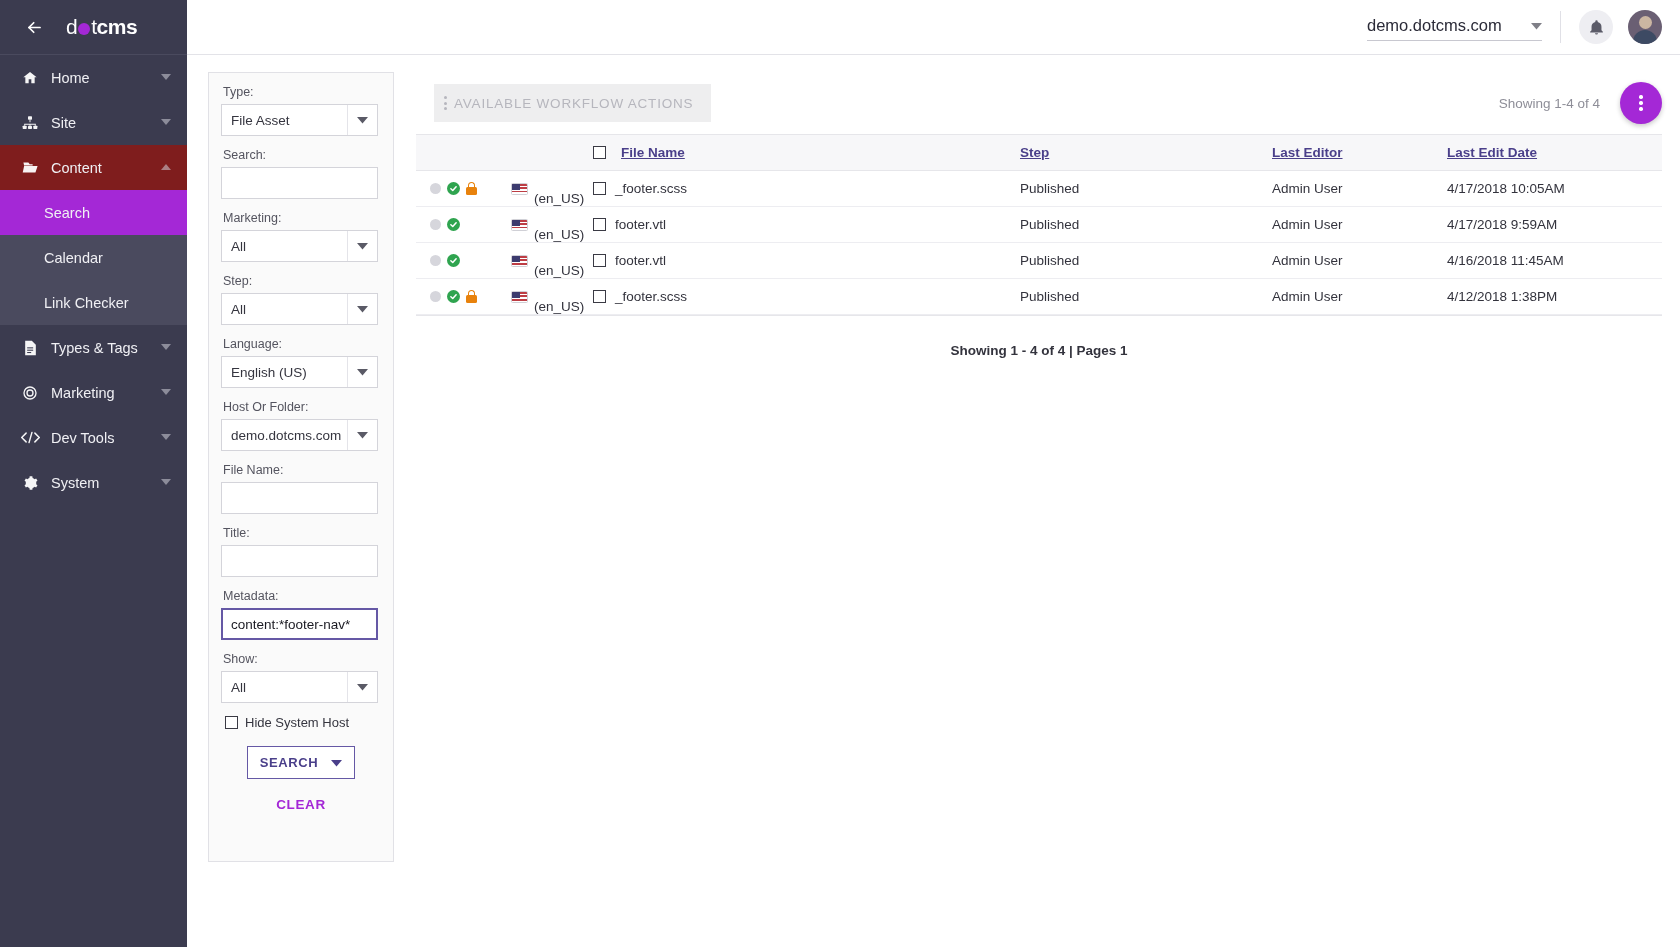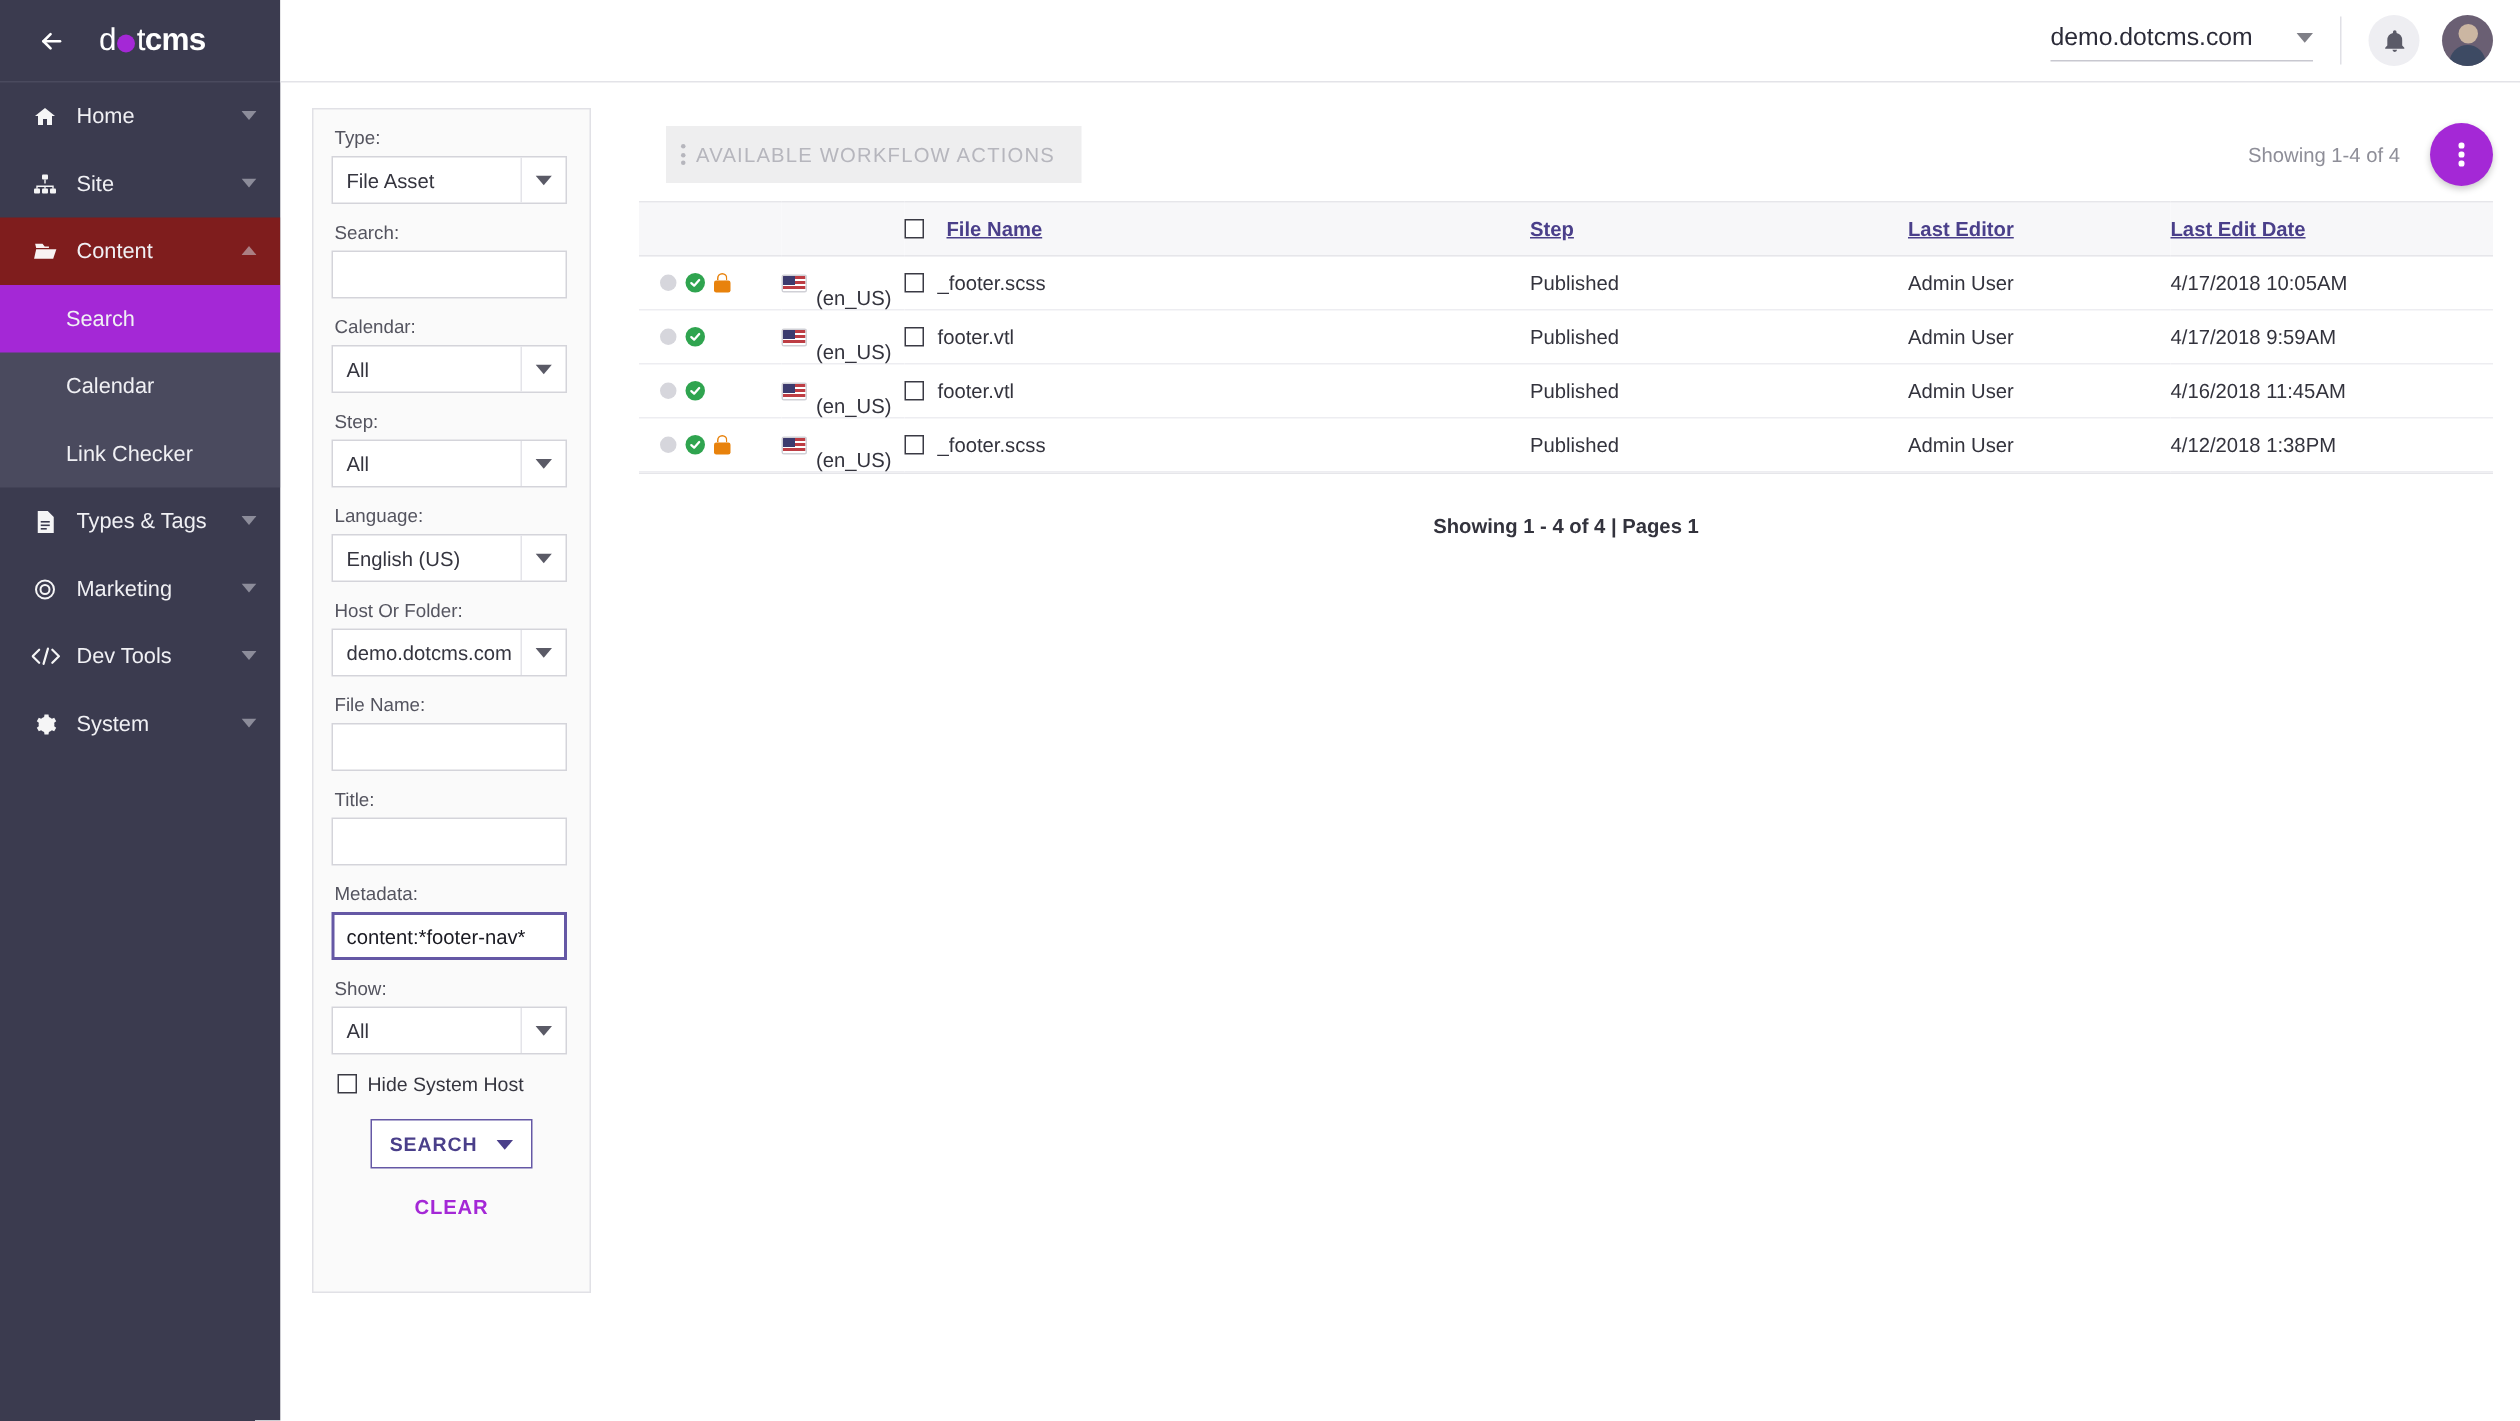--- a/index.html
+++ b/index.html
@@ -104,21 +104,21 @@
     position: absolute; width: 13px; height: 13px; border-radius: 50%;
     background: #cbb6a2; top: 6px;
   }
   .avatar .body {
     position: absolute; width: 24px; height: 14px; border-radius: 12px 12px 0 0;
     background: #3d4a63; bottom: 0;
   }
 
   .content-area {
     flex: 1; display: flex; padding: 17px 18px 0 21px;
-    overflow: hidden; gap: 14px;
+    overflow: hidden; gap: 4px;
   }
 
   
   .filters {
     width: 186px; min-width: 186px;
     background: #fafafa; border: 1px solid #e1e1e6;
     padding: 12px 12px 18px 12px;
     height: 790px; overflow: hidden;
   }
   .f-label {
@@ -456,21 +456,21 @@
             </span>
           </div>
         </div>
 
         <div class="f-row">
           <div class="f-label">Search:</div>
           <input class="f-input" type="text" value="" style="">
         </div>
 
         <div class="f-row">
-          <div class="f-label">Calendar:</div>
+          <div class="f-label">Marketing:</div>
           <div class="f-select">
             <span class="val">All</span>
             <span class="arrow">
               <svg width="11" height="7" viewBox="0 0 11 7" fill="#5a5a66">
                   <polygon points="0,0 11,0 5.5,6.5"></polygon>
                 </svg>
             </span>
           </div>
         </div>
 

